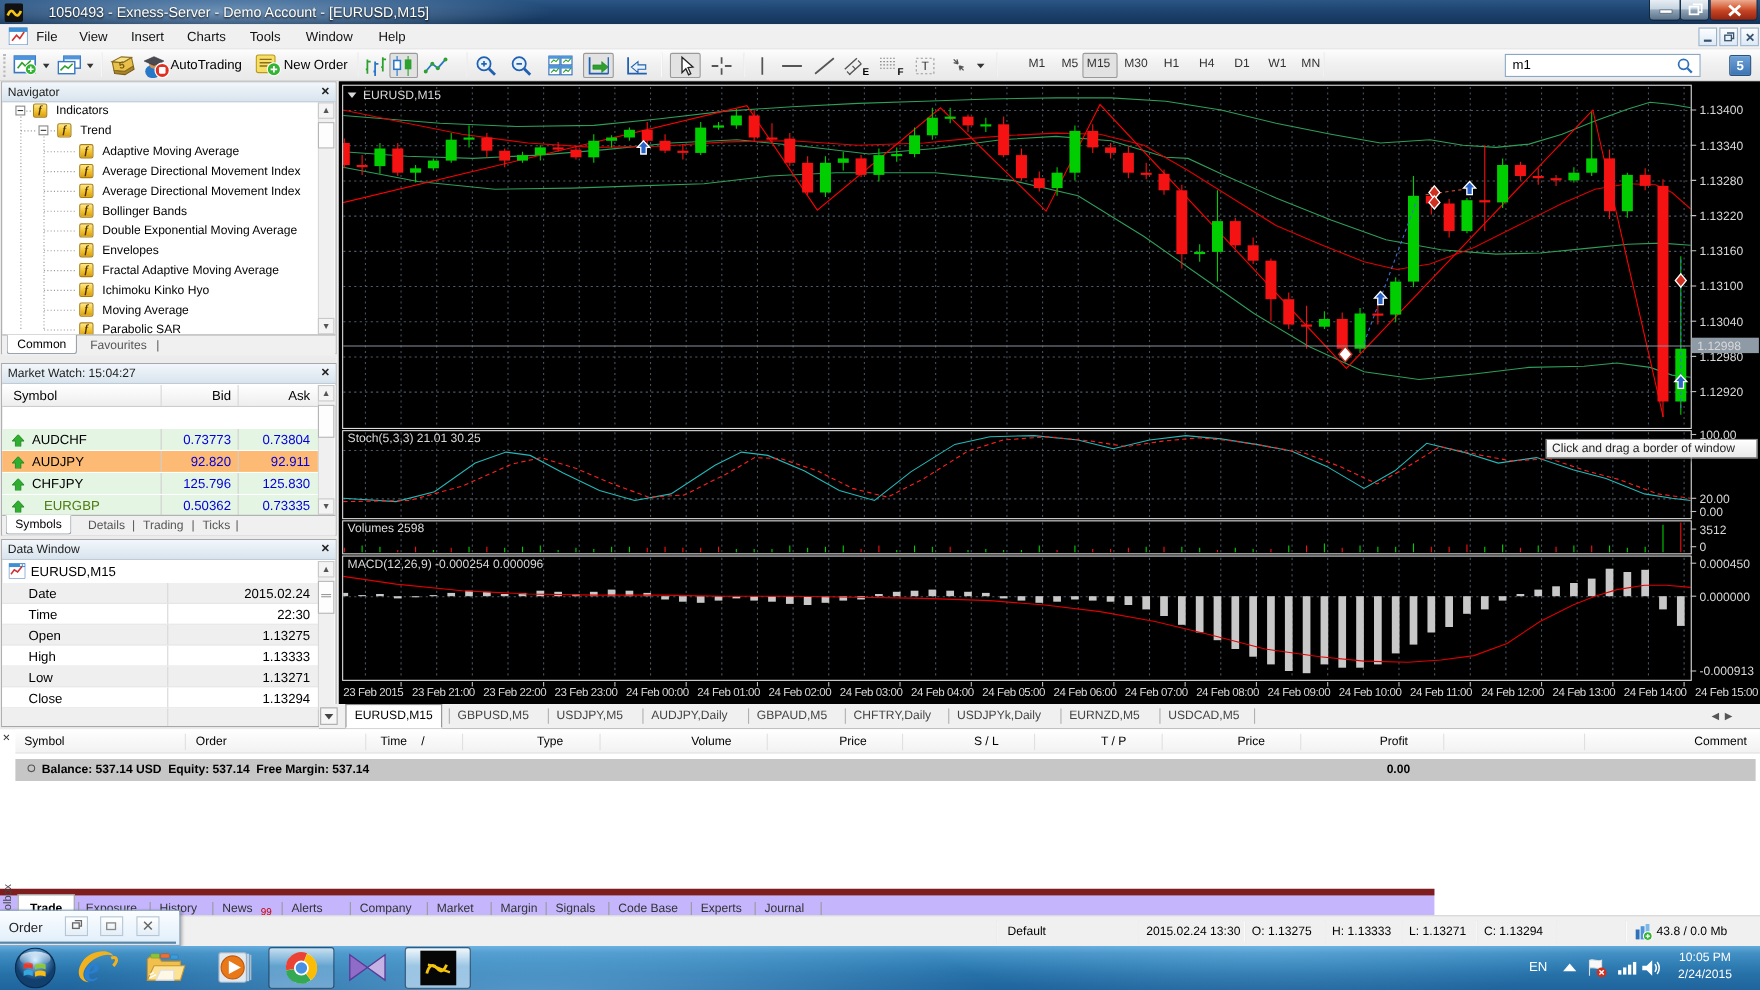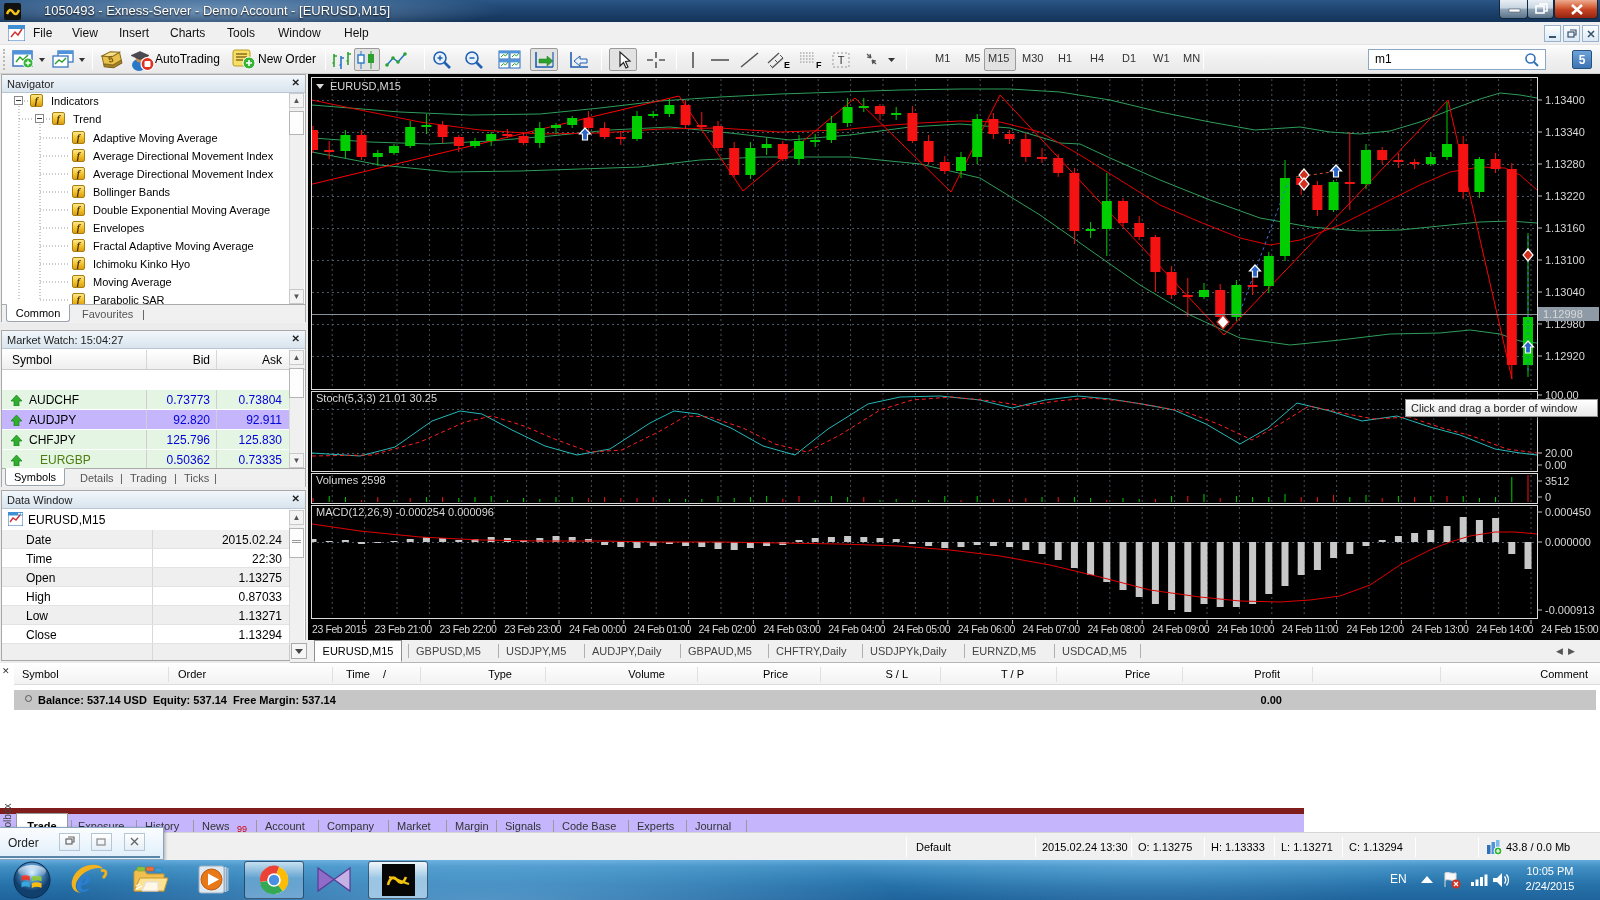--- a/index.html
+++ b/index.html
@@ -312,21 +312,21 @@
       <div class="mwrow" style="top:59px;background:#e4f5e4;border-bottom:1px solid #fff">
         <svg class="garr">
           <path d="M5.5 0 L11 6 L8 6 L8 11 L3 11 L3 6 L0 6 Z" fill="#2fae2f" stroke="#1c801c" stroke-width=".7"></path>
         </svg>
         <span class="abs" style="left:27px;top:3px;color:#000">AUDCHF</span>
         <span class="mwnum" style="left:120px;width:88px">0.73773</span>
         <span class="mwnum" style="left:195px;width:85px">0.73804</span>
         <div class="colsep" style="left:144px;background:#cfcfcf"></div>
         <div class="colsep" style="left:214px;background:#cfcfcf"></div>
       </div>
-      <div class="mwrow" style="top:79px;background:#c4b5fd;border-bottom:1px solid #fff">
+      <div class="mwrow" style="top:79px;background:#fdba74;border-bottom:1px solid #fff">
         <svg class="garr">
           <path d="M5.5 0 L11 6 L8 6 L8 11 L3 11 L3 6 L0 6 Z" fill="#2fae2f" stroke="#1c801c" stroke-width=".7"></path>
         </svg>
         <span class="abs" style="left:27px;top:3px;color:#000">AUDJPY</span>
         <span class="mwnum" style="left:120px;width:88px">92.820</span>
         <span class="mwnum" style="left:195px;width:85px">92.911</span>
         <div class="colsep" style="left:144px;background:#cfcfcf"></div>
         <div class="colsep" style="left:214px;background:#cfcfcf"></div>
       </div>
       <div class="mwrow" style="top:99px;background:#e4f5e4;border-bottom:1px solid #fff">
@@ -383,21 +383,21 @@
         <span class="abs" style="left:160px;top:3px;width:120px;text-align:right">22:30</span>
         <div class="colsep" style="left:150px"></div>
       </div>
       <div class="dwrow" style="top:77px;background:#efefef;border-bottom:1px solid #e3e3e3">
         <span class="abs" style="left:24px;top:3px">Open</span>
         <span class="abs" style="left:160px;top:3px;width:120px;text-align:right">1.13275</span>
         <div class="colsep" style="left:150px"></div>
       </div>
       <div class="dwrow" style="top:96px;background:#fff;border-bottom:1px solid #e3e3e3">
         <span class="abs" style="left:24px;top:3px">High</span>
-        <span class="abs" style="left:160px;top:3px;width:120px;text-align:right">0.87033</span>
+        <span class="abs" style="left:160px;top:3px;width:120px;text-align:right">1.13333</span>
         <div class="colsep" style="left:150px"></div>
       </div>
       <div class="dwrow" style="top:115px;background:#efefef;border-bottom:1px solid #e3e3e3">
         <span class="abs" style="left:24px;top:3px">Low</span>
         <span class="abs" style="left:160px;top:3px;width:120px;text-align:right">1.13271</span>
         <div class="colsep" style="left:150px"></div>
       </div>
       <div class="dwrow" style="top:134px;background:#fff;border-bottom:1px solid #e3e3e3">
         <span class="abs" style="left:24px;top:3px">Close</span>
         <span class="abs" style="left:160px;top:3px;width:120px;text-align:right">1.13294</span>
@@ -889,21 +889,21 @@
     <div id="balrow">
       <span class="abs" style="left:11px;top:5px;width:7px;height:7px;border:1px solid #555;border-radius:50%"></span>
       <span class="abs" style="left:24px;top:4px">Balance: 537.14 USD&nbsp;&nbsp;Equity: 537.14&nbsp;&nbsp;Free Margin: 537.14</span>
       <span class="abs" style="left:1148px;top:4px;width:120px;text-align:right">0.00</span>
     </div>
     <div id="btabs">
       <div class="abs" style="left:16px;top:-1px;width:52px;height:24px;background:#fff;border:1px solid #999;border-bottom:none;font-size:11px;font-weight:bold;color:#000;text-align:center;padding-top:6px">Trade</div>
       <div class="btab" style="left:78px">Exposure</div>
       <div class="btab" style="left:145px">History</div>
       <div class="btab" style="left:202px">News</div>
-      <div class="btab" style="left:265px">Account</div>
+      <div class="btab" style="left:265px">Alerts</div>
       <div class="btab" style="left:327px">Company</div>
       <div class="btab" style="left:397px">Market</div>
       <div class="btab" style="left:455px">Margin</div>
       <div class="btab" style="left:505px">Signals</div>
       <div class="btab" style="left:562px">Code Base</div>
       <div class="btab" style="left:637px">Experts</div>
       <div class="btab" style="left:695px">Journal</div>
       <div class="btab" style="left:237px;top:10px;font-size:9px;color:#cc0000">99</div>
       <div class="abs" style="left:71px;top:6px;width:1px;height:13px;background:#999"></div>
       <div class="abs" style="left:136px;top:6px;width:1px;height:13px;background:#999"></div>

